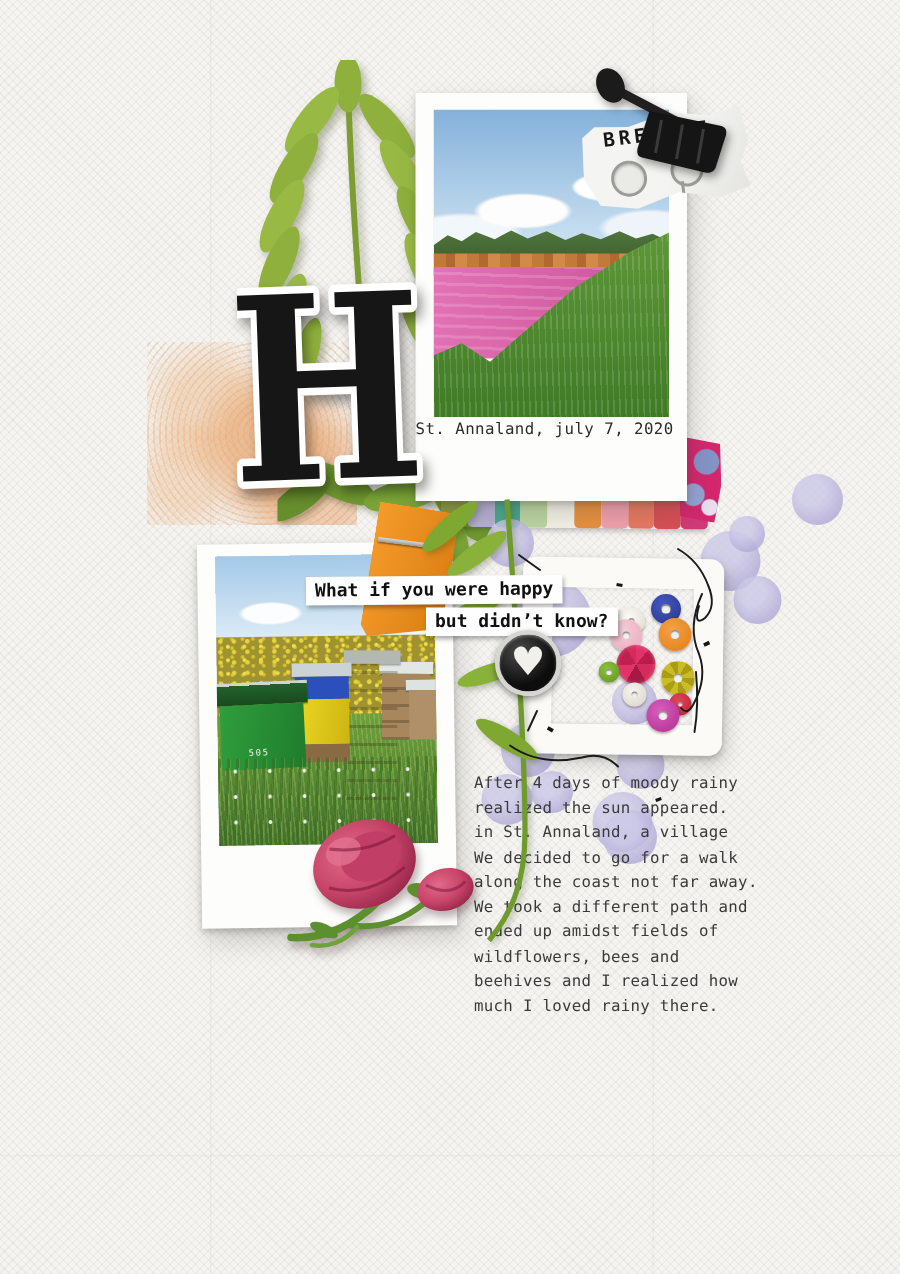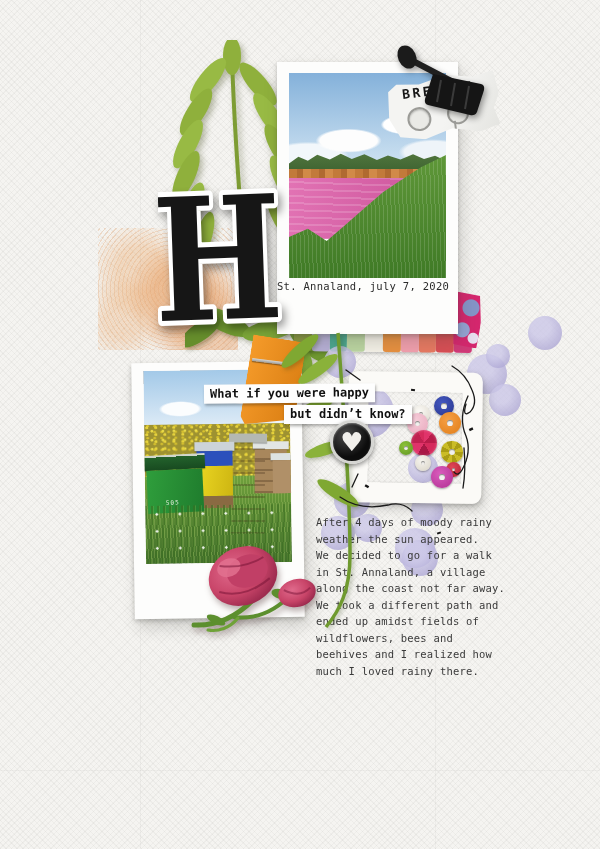--- a/index.html
+++ b/index.html
@@ -248,23 +248,23 @@
   <div class="abs label" style="left:284px;top:405px;z-index:8">but didn’t know?</div>
 
   <div class="abs" style="left:330px;top:420px;width:44px;height:44px;z-index:9;border-radius:50%;
       background:radial-gradient(circle at 35% 30%, #4a4a4a, #0d0d0d 62%);border:3px solid #d5d5d2;box-sizing:border-box;
       box-shadow:0 2px 5px rgba(0,0,0,.45), inset 0 1px 2px rgba(255,255,255,.35);text-align:center">
     <span style="color:#f2f0ec;font-size:26px;line-height:38px;font-family:'DejaVu Sans',sans-serif">♥</span>
   </div>
 
   <div class="abs" style="left:316px;top:514px;width:195px;z-index:6">
     <div class="jline">After 4 days of moody rainy</div>
-    <div class="jline">weather the sun appeared.</div>
+    <div class="jline">realized the sun appeared.</div>
+    <div class="jline">in St. Annaland, a village</div>
     <div class="jline">We decided to go for a walk</div>
-    <div class="jline">in St. Annaland, a village</div>
     <div class="jline">along the coast not far away.</div>
     <div class="jline">We took a different path and</div>
     <div class="jline">ended up amidst fields of</div>
     <div class="jline">wildflowers, bees and</div>
     <div class="jline">beehives and I realized how</div>
     <div class="jline">much I loved rainy there.</div>
   </div>
 
   <svg class="abs" viewBox="0 0 185 112" style="left:178px;top:532px;width:185px;height:112px;z-index:9;filter:drop-shadow(2px 4px 3px rgba(60,30,30,.35))">
     <defs>

